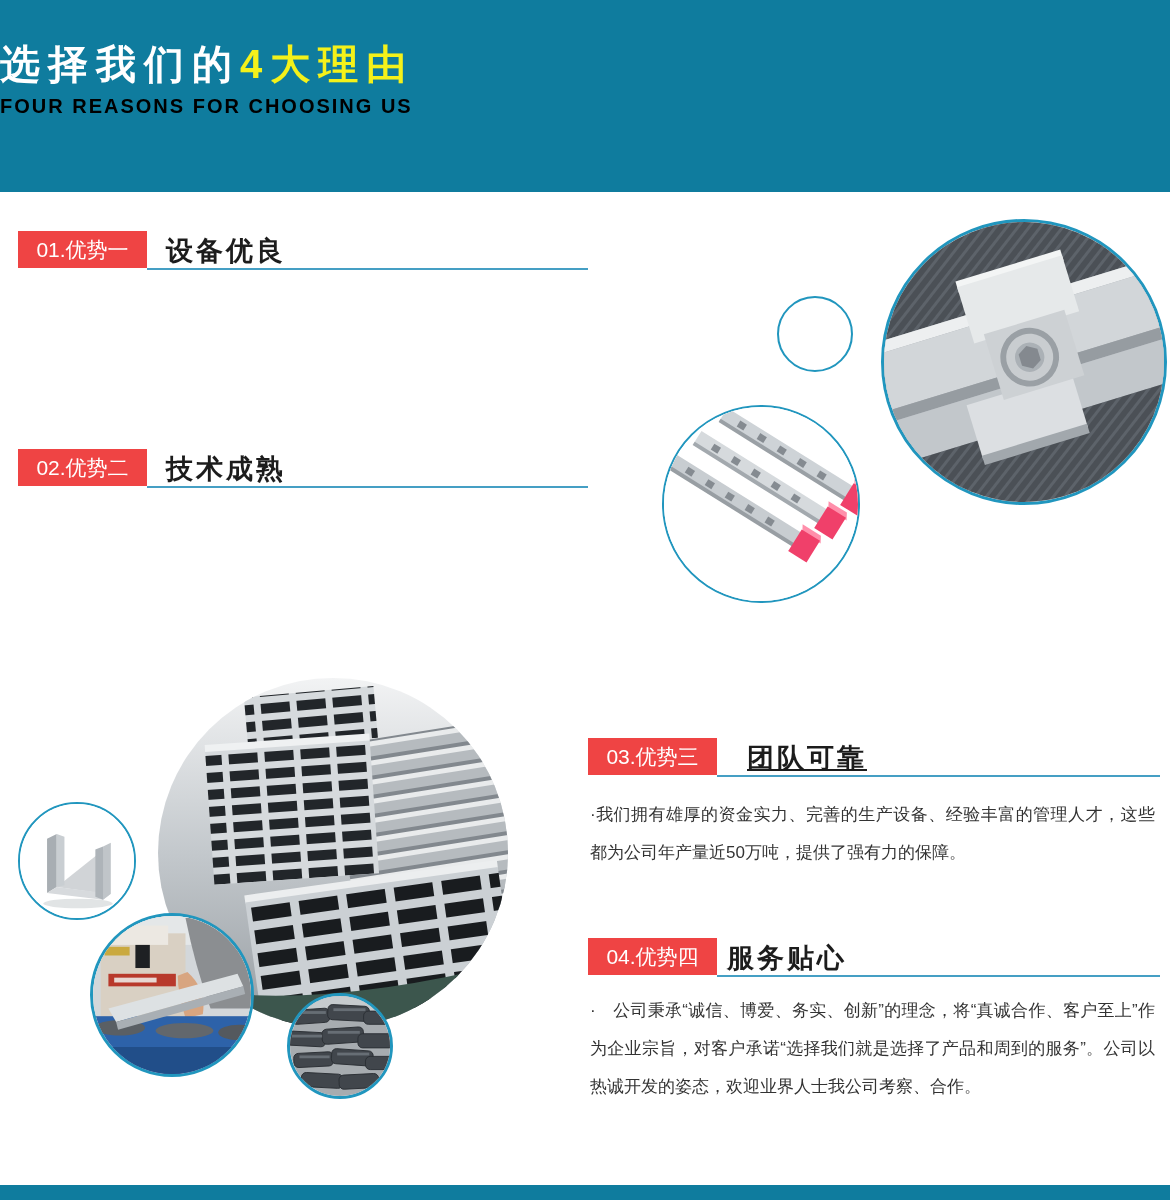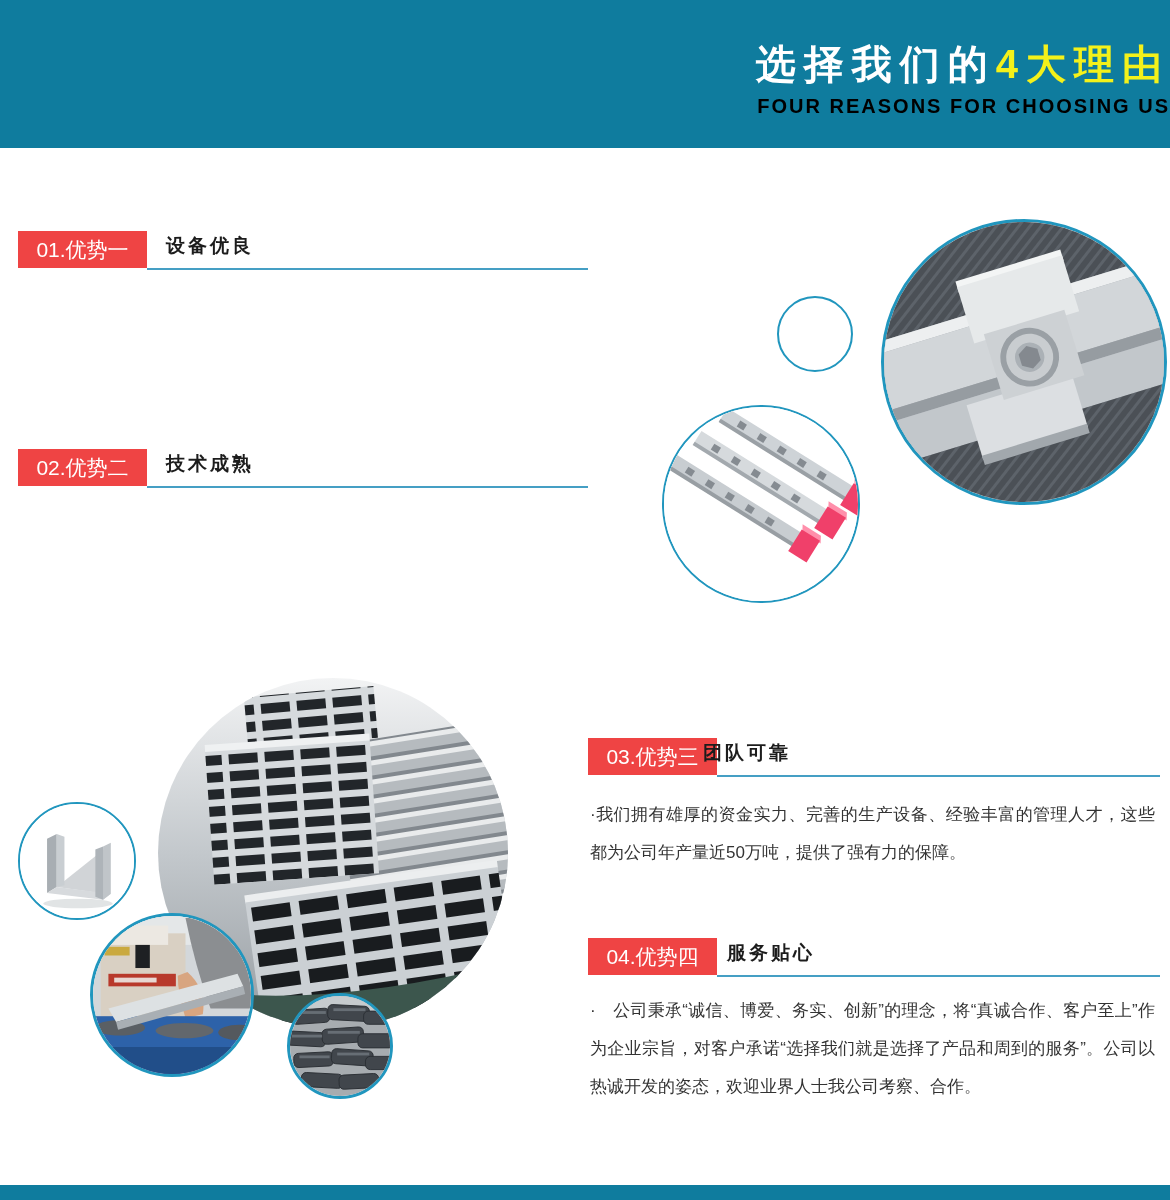--- a/index.html
+++ b/index.html
@@ -4,44 +4,44 @@
 <style>
   html,body{margin:0;padding:0;}
   body{
     width:1170px;height:1200px;
     font-family:"Liberation Sans","DejaVu Sans",sans-serif;
     background:#ffffff;
   }
   .page{position:relative;width:1170px;height:1200px;overflow:hidden;background:#fff;}
 
   
-  .header{position:absolute;left:0;top:0;width:1170px;height:148px;background:#0f7c9e;text-align:right;}
+  .header{position:absolute;left:0;top:0;width:1170px;height:192px;background:#0f7c9e;text-align:left;}
   .title{padding-top:42px;font-size:40px;font-weight:bold;color:#ffffff;letter-spacing:8px;line-height:1.1;}
   .title .yellow{color:#f4f11a;}
   .subtitle{margin-top:9px;font-size:20px;font-weight:bold;color:#000000;letter-spacing:2px;}
 
   
   .badge{position:absolute;width:129px;height:37px;line-height:37px;background:#ef4444;
          color:#fff;font-size:21px;text-align:center;white-space:nowrap;}
-  .sec-title{position:absolute;font-size:19px;font-weight:bold;color:#1c1c1c;letter-spacing:3px;white-space:nowrap;}
+  .sec-title{position:absolute;font-size:27px;font-weight:bold;color:#1c1c1c;letter-spacing:3px;white-space:nowrap;}
   .rule{position:absolute;height:2px;background:#459fc4;}
   .body-text{position:absolute;font-size:17px;color:#333333;line-height:38px;text-align:justify;}
 
   .badge-1{left:18px;top:231px;}
   .sec-title-1{left:166px;top:233px;}
   .rule-1{left:147px;top:268px;width:441px;}
   .body-1{left:22px;top:288px;width:580px;}
 
   .badge-2{left:18px;top:449px;}
   .sec-title-2{left:166px;top:451px;}
   .rule-2{left:147px;top:486px;width:441px;}
   .body-2{left:22px;top:506px;width:580px;}
 
   .badge-3{left:588px;top:738px;}
-  .sec-title-3{left:703px;top:740px;}
+  .sec-title-3{left:747px;top:740px;text-decoration:underline;}
   .rule-3{left:717px;top:775px;width:443px;}
   .body-3{left:590px;top:796px;width:565px;}
 
   .badge-4{left:588px;top:938px;}
   .sec-title-4{left:727px;top:940px;}
   .rule-4{left:717px;top:975px;width:443px;}
   .body-4{left:590px;top:992px;width:565px;}
 
   
   .circle{position:absolute;border-radius:50%;overflow:hidden;box-sizing:border-box;background:#fff;}

